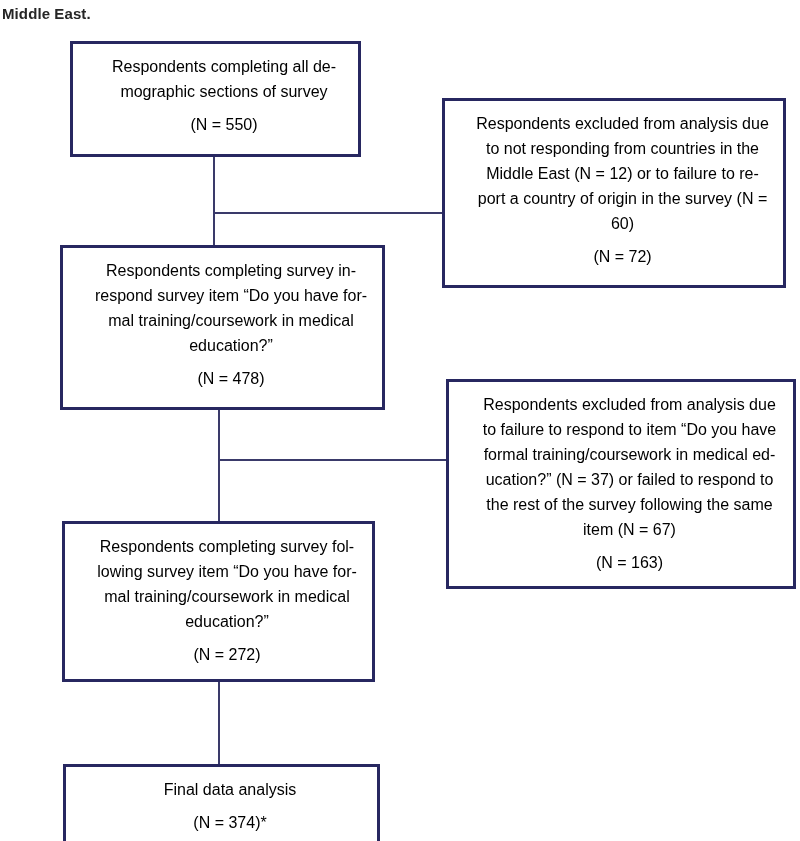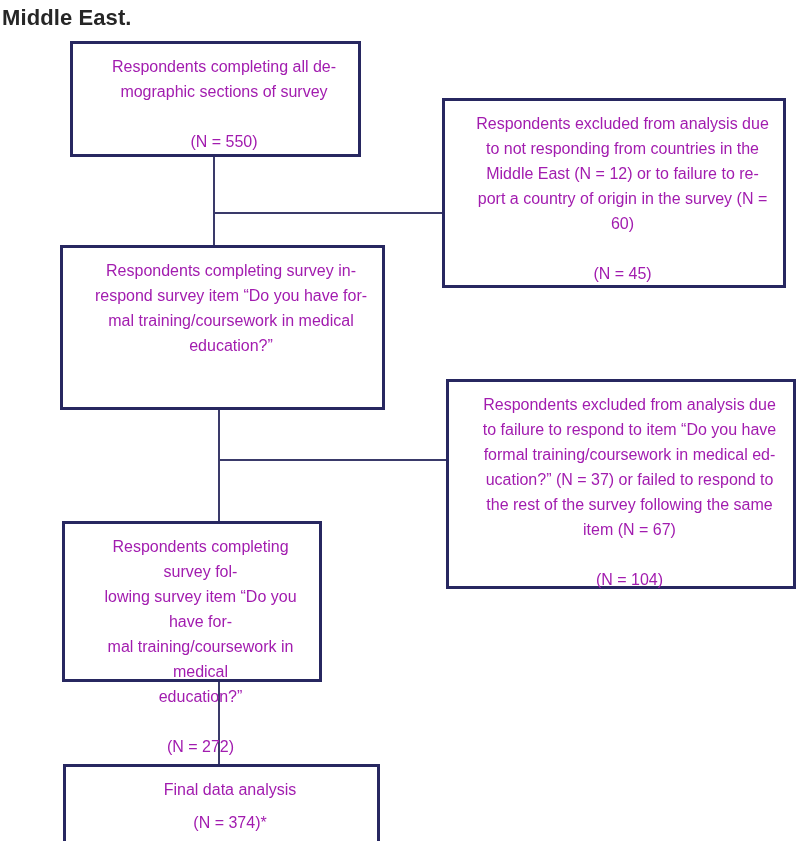--- a/index.html
+++ b/index.html
@@ -12,49 +12,49 @@
     width: 800px;
     height: 841px;
     background: #ffffff;
     font-family: "Liberation Sans", "DejaVu Sans", sans-serif;
     overflow: hidden;
   }
   .fig-title {
     position: absolute;
     left: 2px;
     top: 5px;
-    font-size: 22px;
+    font-size: 15px;
     font-weight: bold;
     color: #262626;
     letter-spacing: 0.1px;
   }
   .flow-box {
     position: absolute;
     box-sizing: border-box;
     border: 3px solid #272760;
     background: #ffffff;
-    color: #a21caf;
+    color: #000000;
     text-align: center;
     font-size: 16px;
     line-height: 25px;
     padding: 10px 5px 0 22px;
   }
   .box-text {
     white-space: pre-line;
   }
   .box-n {
-    margin-top: 25px;
+    margin-top: 8px;
     white-space: pre-line;
   }
   
   #box-demographics { left: 70px;  top: 41px;  width: 291px; height: 116px; }
   #box-excl-country { left: 442px; top: 98px;  width: 344px; height: 190px; }
   #box-including    { left: 60px;  top: 245px; width: 325px; height: 165px; }
   #box-excl-item    { left: 446px; top: 379px; width: 350px; height: 210px; }
-  #box-following    { left: 62px;  top: 521px; width: 260px; height: 161px; }
+  #box-following    { left: 62px;  top: 521px; width: 313px; height: 161px; }
   #box-final        { left: 63px;  top: 764px; width: 317px; height: 92px;  }
   #box-final .box-n { margin-top: 8px; text-align: center; }
 
   .connector {
     position: absolute;
     background: #3a3a6a;
   }
   .connector.v { width: 1.5px; }
   .connector.h { height: 1.5px; }
   #conn-v1 { left: 213px; top: 157px; height: 89px; }
@@ -81,38 +81,39 @@
 mographic sections of survey</div>
     <div class="box-n">(N = 550)</div>
   </div>
 
   <div class="flow-box" id="box-excl-country">
     <div class="box-text">Respondents excluded from analysis due
 to not responding from countries in the
 Middle East (N = 12) or to failure to re-
 port a country of origin in the survey (N =
 60)</div>
-    <div class="box-n">(N = 45)</div>
+    <div class="box-n">(N = 72)</div>
   </div>
 
   <div class="flow-box" id="box-including">
     <div class="box-text">Respondents completing survey in-
 respond survey item “Do you have for-
 mal training/coursework in medical
 education?”</div>
+    <div class="box-n">(N = 478)</div>
   </div>
 
   <div class="flow-box" id="box-excl-item">
     <div class="box-text">Respondents excluded from analysis due
 to failure to respond to item “Do you have
 formal training/coursework in medical ed-
 ucation?” (N = 37) or failed to respond to
 the rest of the survey following the same
 item (N = 67)</div>
-    <div class="box-n">(N = 104)</div>
+    <div class="box-n">(N = 163)</div>
   </div>
 
   <div class="flow-box" id="box-following">
     <div class="box-text">Respondents completing survey fol-
 lowing survey item “Do you have for-
 mal training/coursework in medical
 education?”</div>
     <div class="box-n">(N = 272)</div>
   </div>
 

